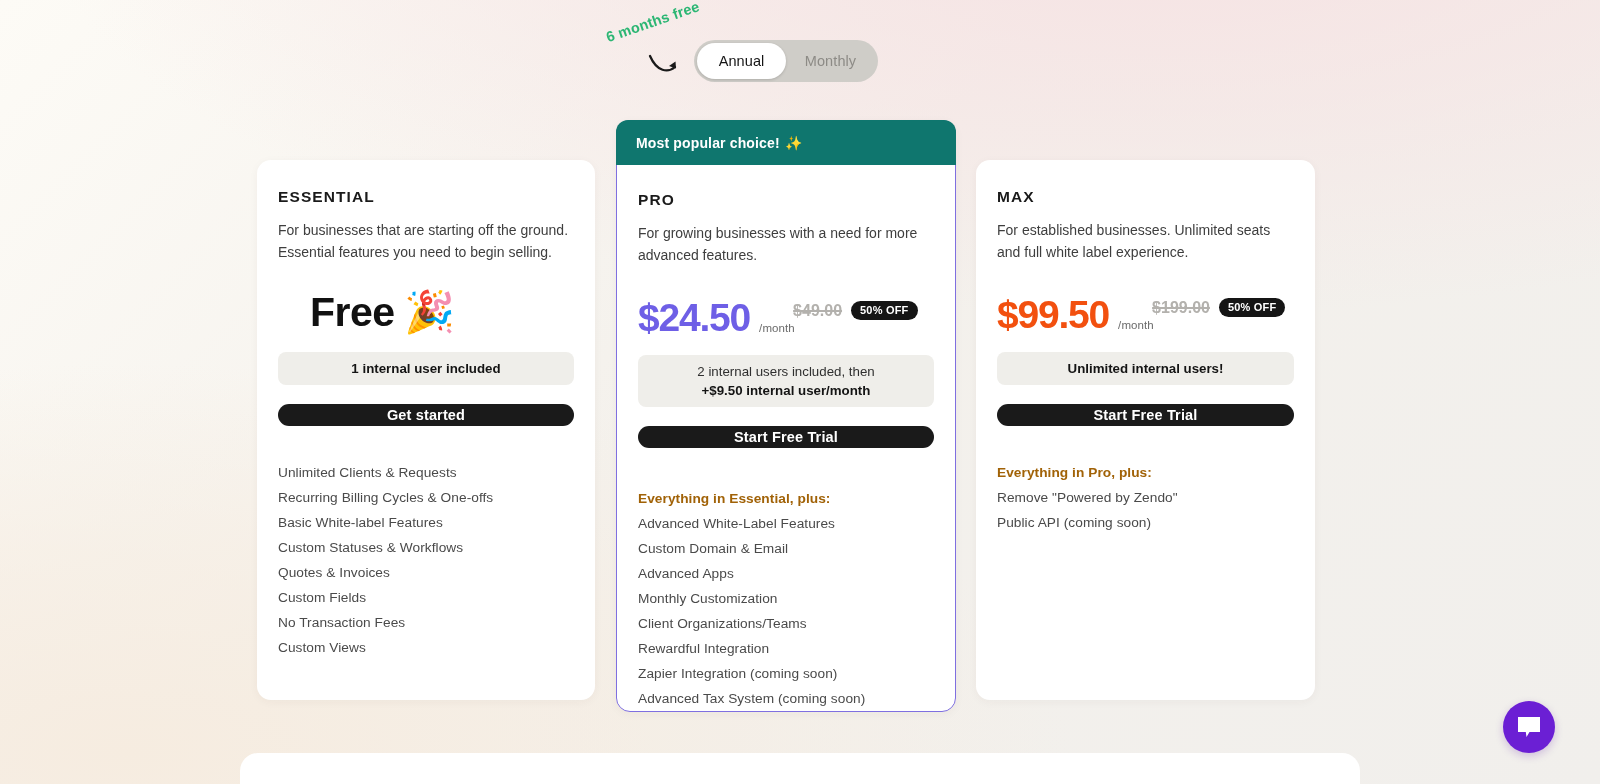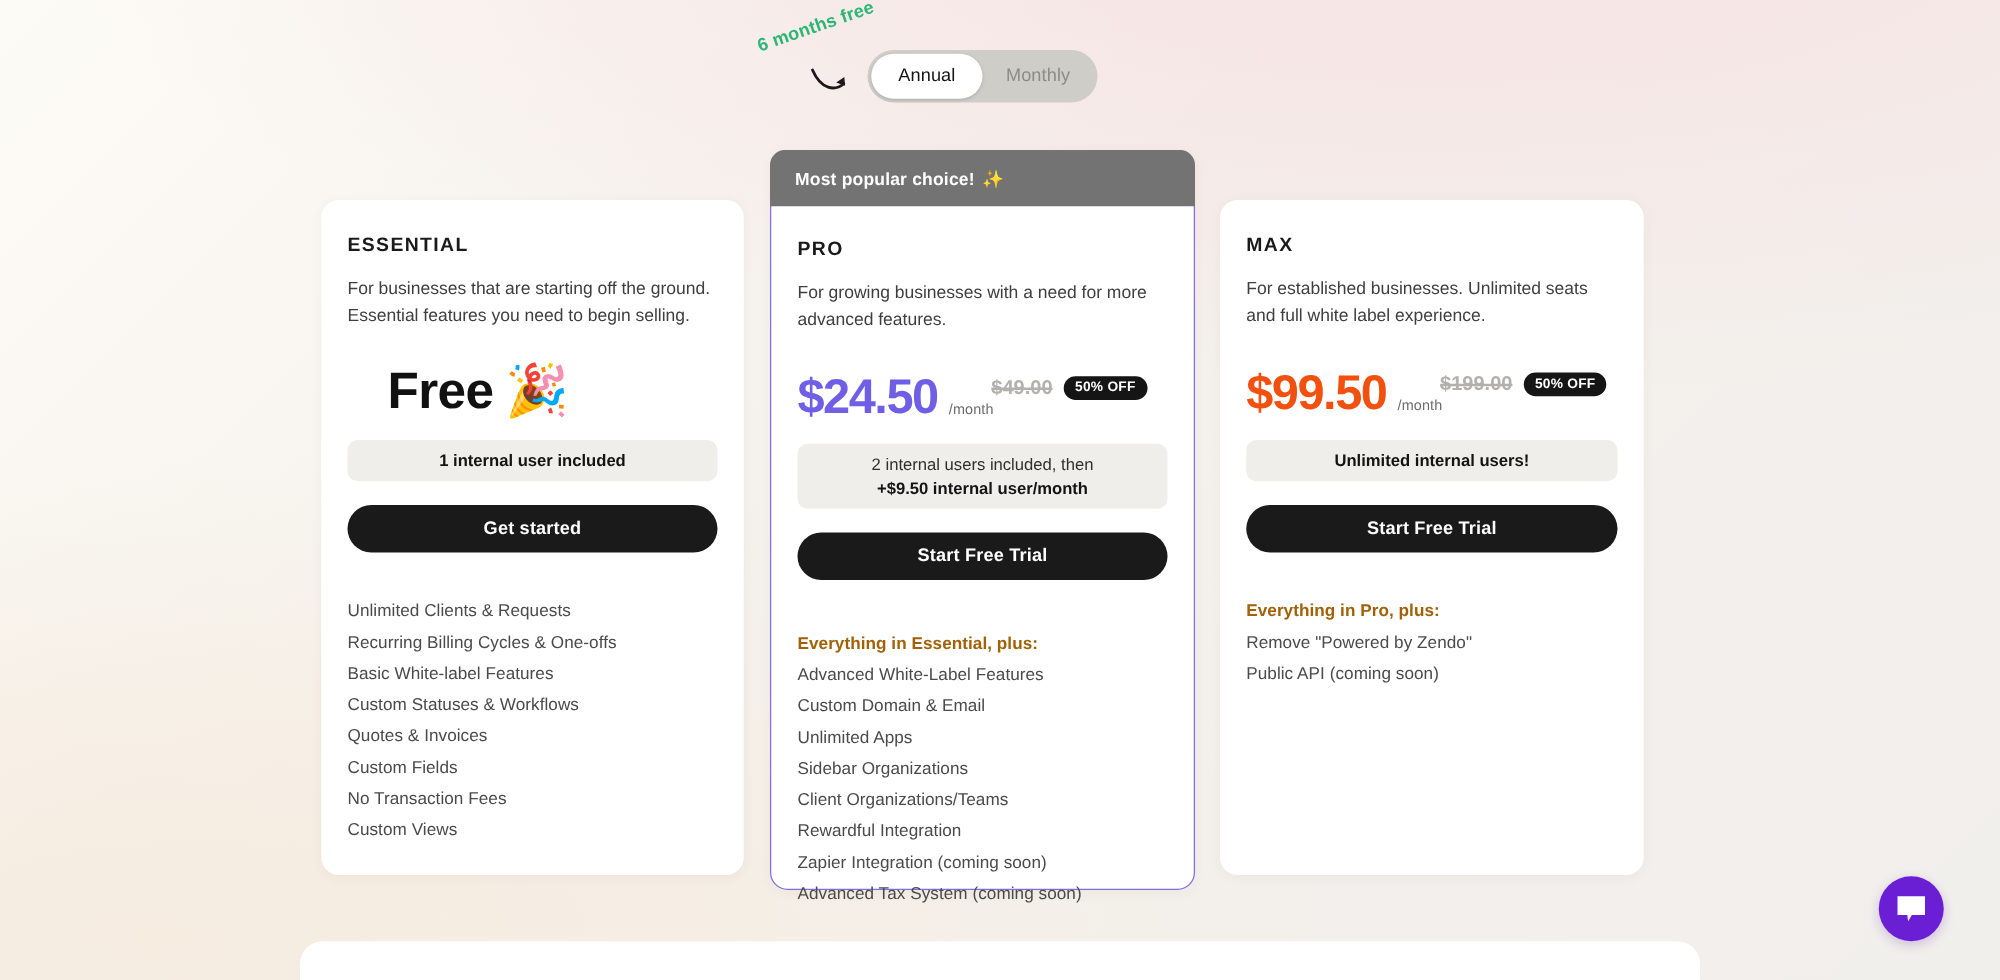--- a/index.html
+++ b/index.html
@@ -109,21 +109,21 @@
     box-shadow: 0 2px 10px rgba(60,50,40,0.045);
   }
 
   .card-essential { left: 257px; top: 160px; width: 338px; height: 540px; }
   .card-pro       { left: 616px; top: 120px; width: 340px; height: 592px;
                     border: 1.6px solid #7f6fe0; background: #ffffff; }
   .card-max       { left: 976px; top: 160px; width: 339px; height: 540px; }
 
   .pro-banner {
     height: 45px;
-    background: #737373;
+    background: #0f766e;
     border-radius: 12px 12px 0 0;
     display: flex;
     align-items: center;
     padding: 0 20px;
     margin: -1px -1px 0 -1px;
   }
   .pro-banner-text {
     color: #ffffff;
     font-size: 14px;
     font-weight: 700;
@@ -217,21 +217,21 @@
     font-size: 13.3px;
     color: #2f2f2f;
     text-align: center;
     line-height: 19px;
   }
   .users-line.bold { font-weight: 700; color: #141414; }
 
   .cta {
     display: block;
     width: 100%;
-    height: 38px;
+    height: 22px;
     background: #1a1a1a;
     color: #ffffff;
     border: none;
     border-radius: 19px;
     font-size: 14.5px;
     font-weight: 700;
     font-family: "Liberation Sans", sans-serif;
     cursor: pointer;
     letter-spacing: 0.15px;
     margin-bottom: 34px;
@@ -343,22 +343,22 @@
         <div class="users-line">2 internal users included, then</div>
         <div class="users-line bold">+$9.50 internal user/month</div>
       </div>
 
       <button class="cta">Start Free Trial</button>
 
       <ul class="features">
         <li class="feature head">Everything in Essential, plus:</li>
         <li class="feature">Advanced White-Label Features</li>
         <li class="feature">Custom Domain &amp; Email</li>
-        <li class="feature">Unlimited Apps</li>
-        <li class="feature">Sidebar Organizations</li>
+        <li class="feature">Advanced Apps</li>
+        <li class="feature">Monthly Customization</li>
         <li class="feature">Client Organizations/Teams</li>
         <li class="feature">Rewardful Integration</li>
         <li class="feature">Zapier Integration (coming soon)</li>
         <li class="feature">Advanced Tax System (coming soon)</li>
       </ul>
     </div>
   </div>
 
   <div class="card card-max">
     <div class="card-body">

